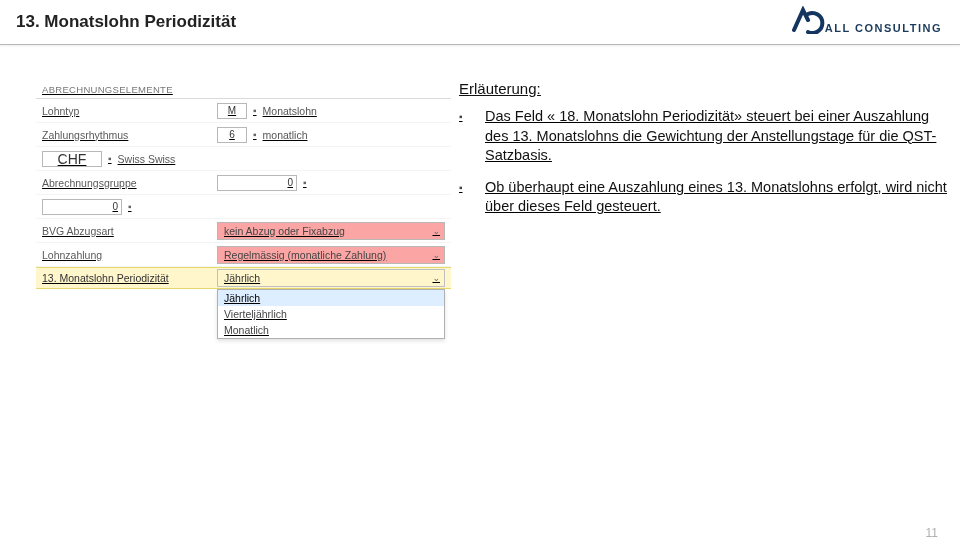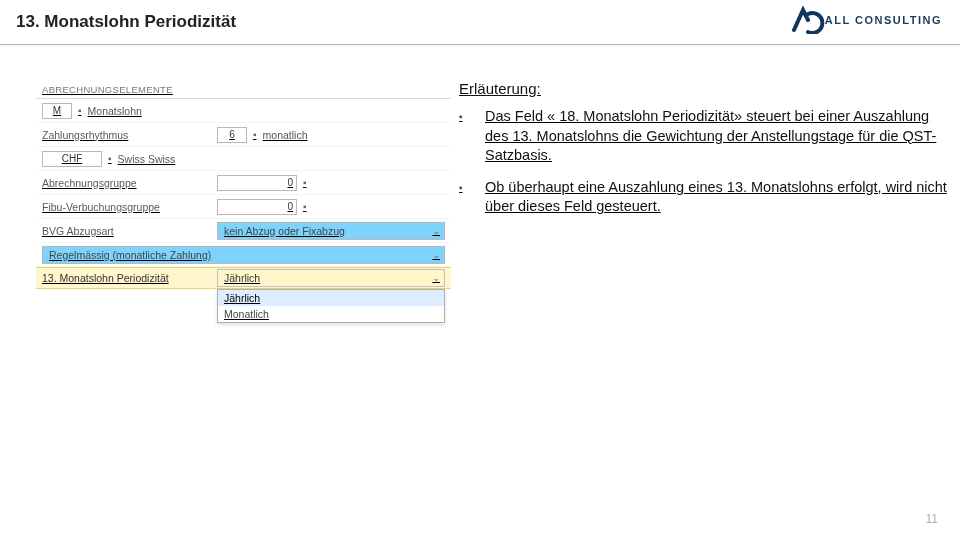--- a/index.html
+++ b/index.html
@@ -1,47 +1,47 @@
 <!DOCTYPE html>
 <html><head>
 <meta charset="utf-8">
 <style>
   * { box-sizing: border-box; margin: 0; padding: 0; }
   html, body { width: 960px; height: 540px; font-family: Arial, Helvetica, sans-serif; background: #fff; overflow: hidden; }
   .slide { width: 960px; height: 540px; position: relative; border-radius: 15px; }
   .title-bar { height: 45px; border-bottom: 1px solid #b8b8b8; display: flex; align-items: center; padding: 0 16px; box-shadow: 0 1px 2px rgba(0,0,0,0.08);}
   .title-bar h1 { font-size: 17px; font-weight: bold; color: #222; }
-  .logo { position: absolute; top: 6px; right: 18px; display: flex; align-items: center; }
+  .logo { position: absolute; top: 6px; right: 18px; display: flex; align-items: flex-end; }
   .logo-text { font-size: 11px; letter-spacing: 1.5px; color: #1a3a5a; font-weight: 600; }
   .content { position: absolute; top: 80px; left: 16px; width: 100%; display: flex; text-decoration: underline; }
   .form-col { width: 435px; padding: 0 0 0 20px; }
   .form-panel { font-size: 10.5px; color: #666; }
   .section-head { font-size: 9.5px; color: #777; letter-spacing: 0.3px; padding: 4px 0 3px 6px; border-bottom: 1px solid #d9d9d9; filter: blur(0.4px); }
   .row { display: flex; align-items: center; height: 24px; padding: 0 6px; border-bottom: 1px solid #f4f4f4; filter: blur(0.4px);}
   .row .lbl { width: 175px; color: #5a5a5a; font-size: 10.5px; }
   .row .val { flex: 1; display: flex; align-items: center; gap: 6px; }
   .short-box { width: 30px; height: 16px; border: 1px solid #b8b8b8; background:#fff; font-size:10px; display:flex;align-items:center;justify-content:center;color:#333;}
-  .long-box { width: 60px; height: 16px; border: 1px solid #b8b8b8; background:#fff; font-size:10px; display:flex;align-items:center;justify-content:center;color:#333;}
+  .long-box { width: 60px; height: 16px; border: 1px solid #b8b8b8; background:#fff; font-size:14px; display:flex;align-items:center;justify-content:center;color:#333;}
   .desc { font-size: 10.5px; color:#555; }
   .num-box { width: 80px; height:16px; border:1px solid #b8b8b8; background:#fff; text-align:right; padding-right:3px; font-size:10px; color:#333;}
-  .wide-sel { flex:1; height:18px; border:1px solid #b8b8b8; background:#7dd3fc; font-size:10.5px; color:#444; display:flex; align-items:center; justify-content:space-between; padding:0 4px 0 6px;}
+  .wide-sel { flex:1; height:18px; border:1px solid #b8b8b8; background:#fca5a5; font-size:10.5px; color:#444; display:flex; align-items:center; justify-content:space-between; padding:0 4px 0 6px;}
   .row.hl { background:#fff6cc; border-top:1px solid #e7d86c; border-bottom:1px solid #e7d86c; filter:none; height:22px;}
   .row.hl .wide-sel { background:#fff6cc; border:1px solid #c0c0c0; color:#333;}
   .dropdown { margin: 0 6px 0 181px; border:1px solid #b0b0b0; background:#fff; box-shadow:0 2px 4px rgba(0,0,0,0.12); filter:none;}
   .dropdown .opt { font-size:10.5px; color:#444; padding:2px 6px; }
   .dropdown .opt.sel { background:#dceeff; color:#000; }
   .chev { font-size:9px; color:#666; }
   .bullet-dot { font-size:10px; color:#666; }
   .text-col { flex:1; padding: 0 28px 0 8px; font-size: 14px; color:#111; }
   .expl-head { font-size: 15px; text-decoration: underline; margin-bottom: 10px; }
   .bul { display:flex; margin-bottom: 12px; line-height:1.35; }
   .bul .mark { width: 26px; font-size:10px; color:#444; padding-top:3px;}
   .bul .txt { flex:1; font-size:14.5px; }
   .txt u { text-decoration: underline; }
-  .pgnum { position:absolute; bottom:14px; right:22px; font-size:12px; color:#b0b0b0;}
+  .pgnum { position:absolute; bottom:0; right:22px; font-size:12px; color:#b0b0b0;}
   .gap { height: 14px; }
 </style>
 </head>
 <body>
 <div class="slide">
 
   <div class="title-bar">
     <h1>13. Monatslohn Periodizität</h1>
   </div>
 
@@ -52,20 +52,21 @@
     </svg>
     <span class="logo-text">ALL CONSULTING</span>
   </div>
 
   <div class="content">
     <div class="form-col">
       <div class="form-panel">
         <div class="section-head">ABRECHNUNGSELEMENTE</div>
 
         <div class="row">
+          <div class="lbl">Lohntyp</div>
           <div class="val">
             <div class="short-box">M</div>
             <span class="bullet-dot">▪</span>
             <span class="desc">Monatslohn</span>
           </div>
         </div>
 
         <div class="row">
           <div class="lbl">Zahlungsrhythmus</div>
           <div class="val">
@@ -85,58 +86,59 @@
 
         <div class="row">
           <div class="lbl">Abrechnungsgruppe</div>
           <div class="val">
             <input class="num-box" value="0" style="">
             <span class="bullet-dot">▪</span>
           </div>
         </div>
 
         <div class="row">
-          <div class="lbl">Fibu-Verbuchungsgruppe</div>
           <div class="val">
             <input class="num-box" value="0" style="">
             <span class="bullet-dot">▪</span>
           </div>
         </div>
 
         <div class="row">
           <div class="lbl">BVG Abzugsart</div>
           <div class="val">
             <div class="wide-sel">
               <span>kein Abzug oder Fixabzug</span>
               <span class="chev">⌄</span>
             </div>
           </div>
         </div>
 
         <div class="row">
+          <div class="lbl">Lohnzahlung</div>
           <div class="val">
             <div class="wide-sel">
               <span>Regelmässig (monatliche Zahlung)</span>
               <span class="chev">⌄</span>
             </div>
           </div>
         </div>
 
         <div class="row hl">
           <div class="lbl" style="color:#333">13. Monatslohn Periodizität</div>
           <div class="val">
             <div class="wide-sel">
               <span>Jährlich</span>
               <span class="chev">⌄</span>
             </div>
           </div>
         </div>
 
         <div class="dropdown">
           <div class="opt sel">Jährlich</div>
+          <div class="opt">Vierteljährlich</div>
           <div class="opt">Monatlich</div>
         </div>
 
         <div class="gap"></div>
       </div>
     </div>
 
     <div class="text-col">
       <div class="expl-head">Erläuterung:</div>
       <div class="bul">

